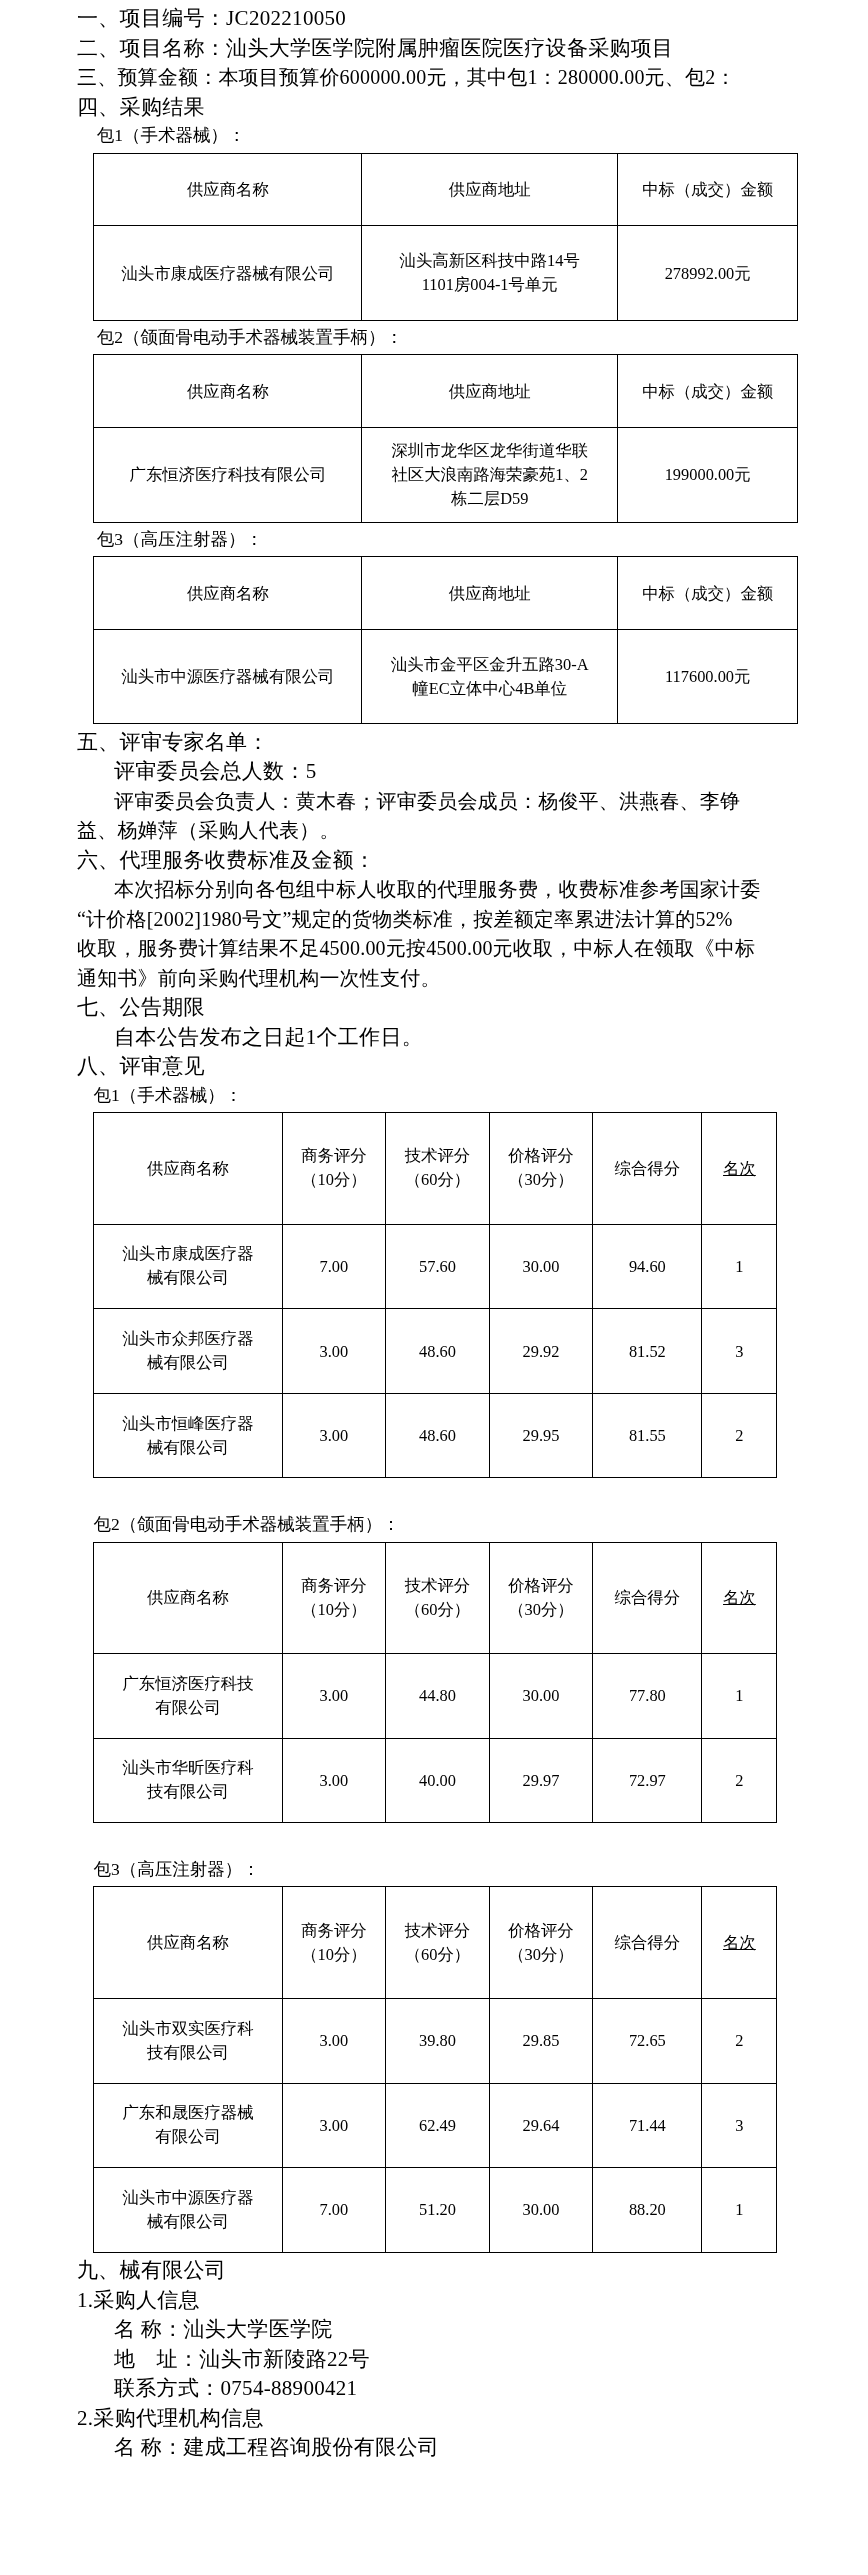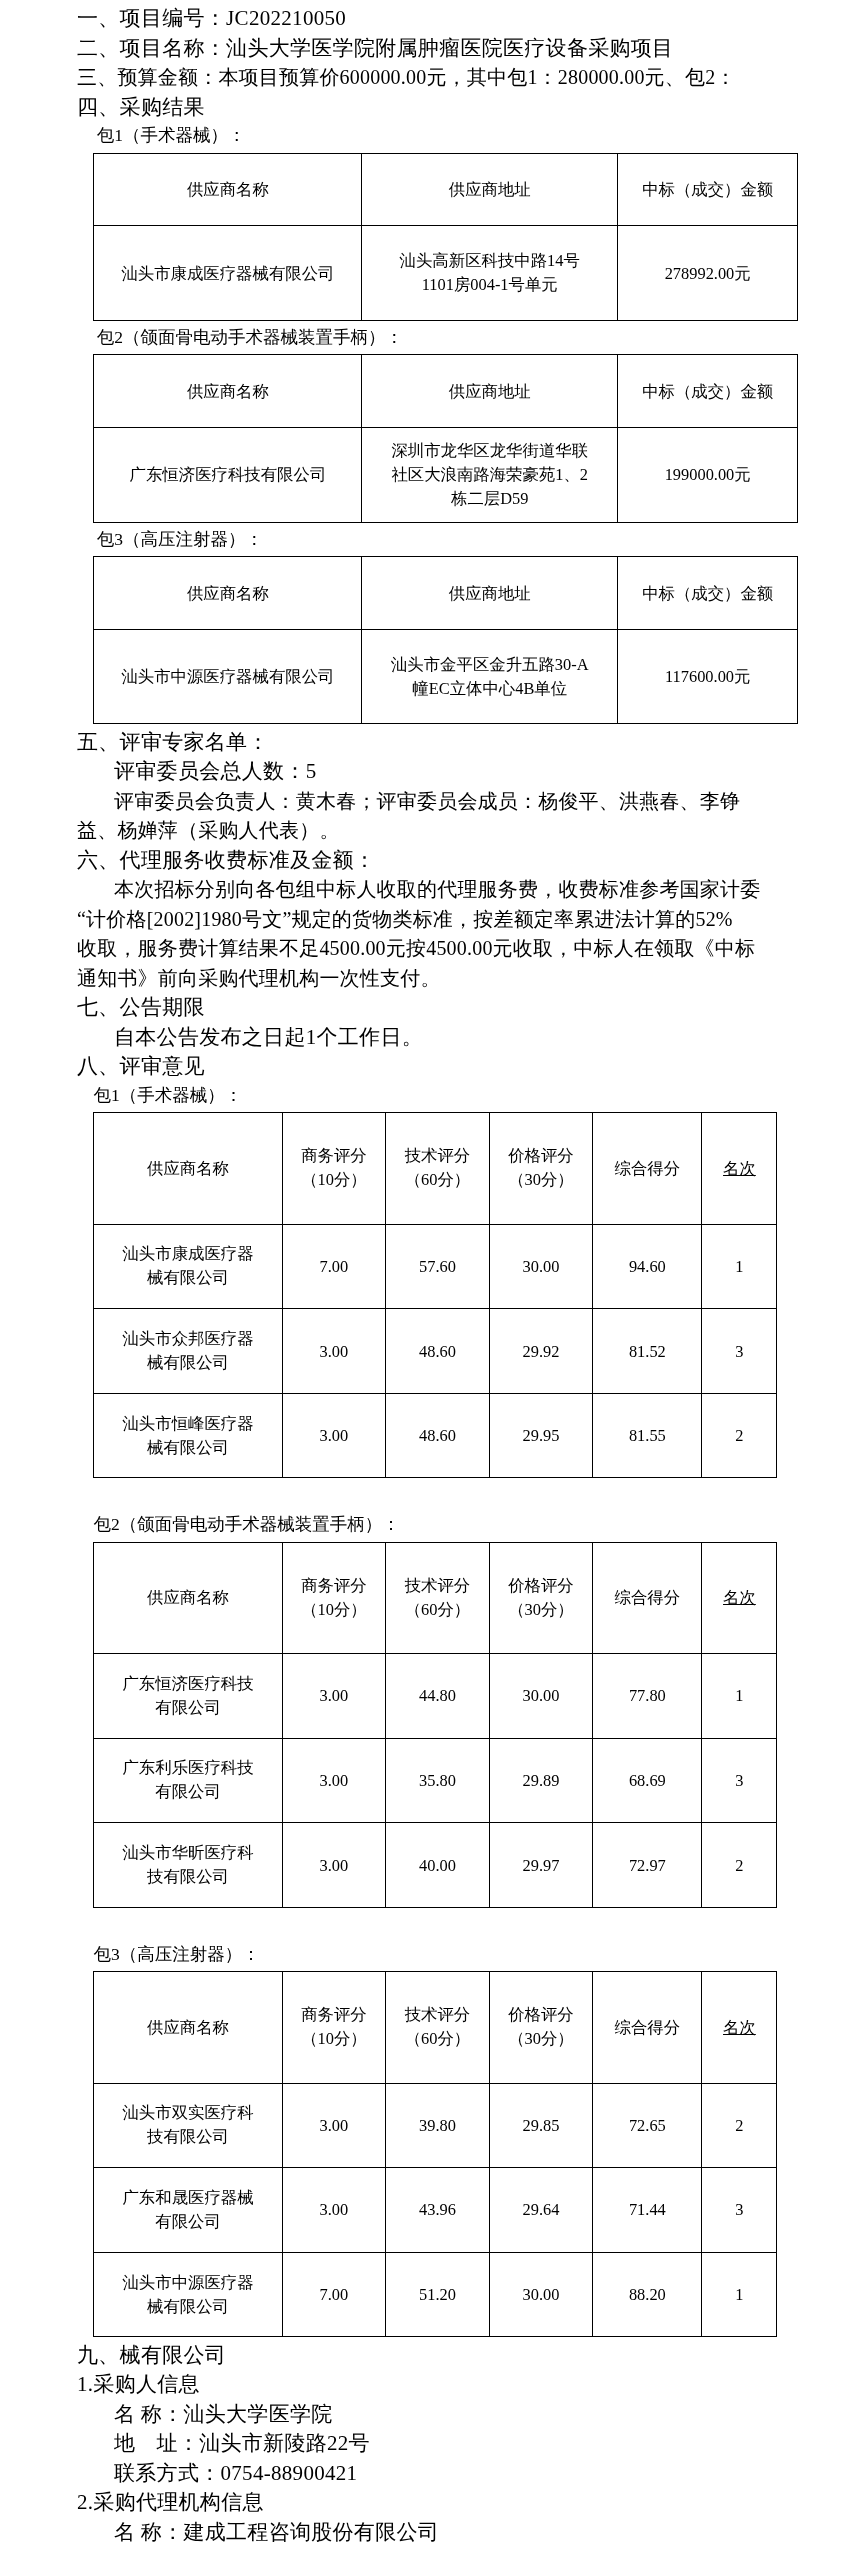--- a/index.html
+++ b/index.html
@@ -249,31 +249,20 @@
         <span class="th-stack">有限公司</span>
       </td>
       <td>3.00</td>
       <td>44.80</td>
       <td>30.00</td>
       <td>77.80</td>
       <td>1</td>
     </tr>
     <tr>
       <td>
-        <span class="th-stack">广东利乐医疗科技</span>
-        <span class="th-stack">有限公司</span>
-      </td>
-      <td>3.00</td>
-      <td>35.80</td>
-      <td>29.89</td>
-      <td>68.69</td>
-      <td>3</td>
-    </tr>
-    <tr>
-      <td>
         <span class="th-stack">汕头市华昕医疗科</span>
         <span class="th-stack">技有限公司</span>
       </td>
       <td>3.00</td>
       <td>40.00</td>
       <td>29.97</td>
       <td>72.97</td>
       <td>2</td>
     </tr>
   </tbody>
@@ -311,21 +300,21 @@
       <td>29.85</td>
       <td>72.65</td>
       <td>2</td>
     </tr>
     <tr>
       <td>
         <span class="th-stack">广东和晟医疗器械</span>
         <span class="th-stack">有限公司</span>
       </td>
       <td>3.00</td>
-      <td>43.96</td>
+      <td>62.49</td>
       <td>29.64</td>
       <td>71.44</td>
       <td>3</td>
     </tr>
     <tr>
       <td>
         <span class="th-stack">汕头市中源医疗器</span>
         <span class="th-stack">械有限公司</span>
       </td>
       <td>7.00</td>

